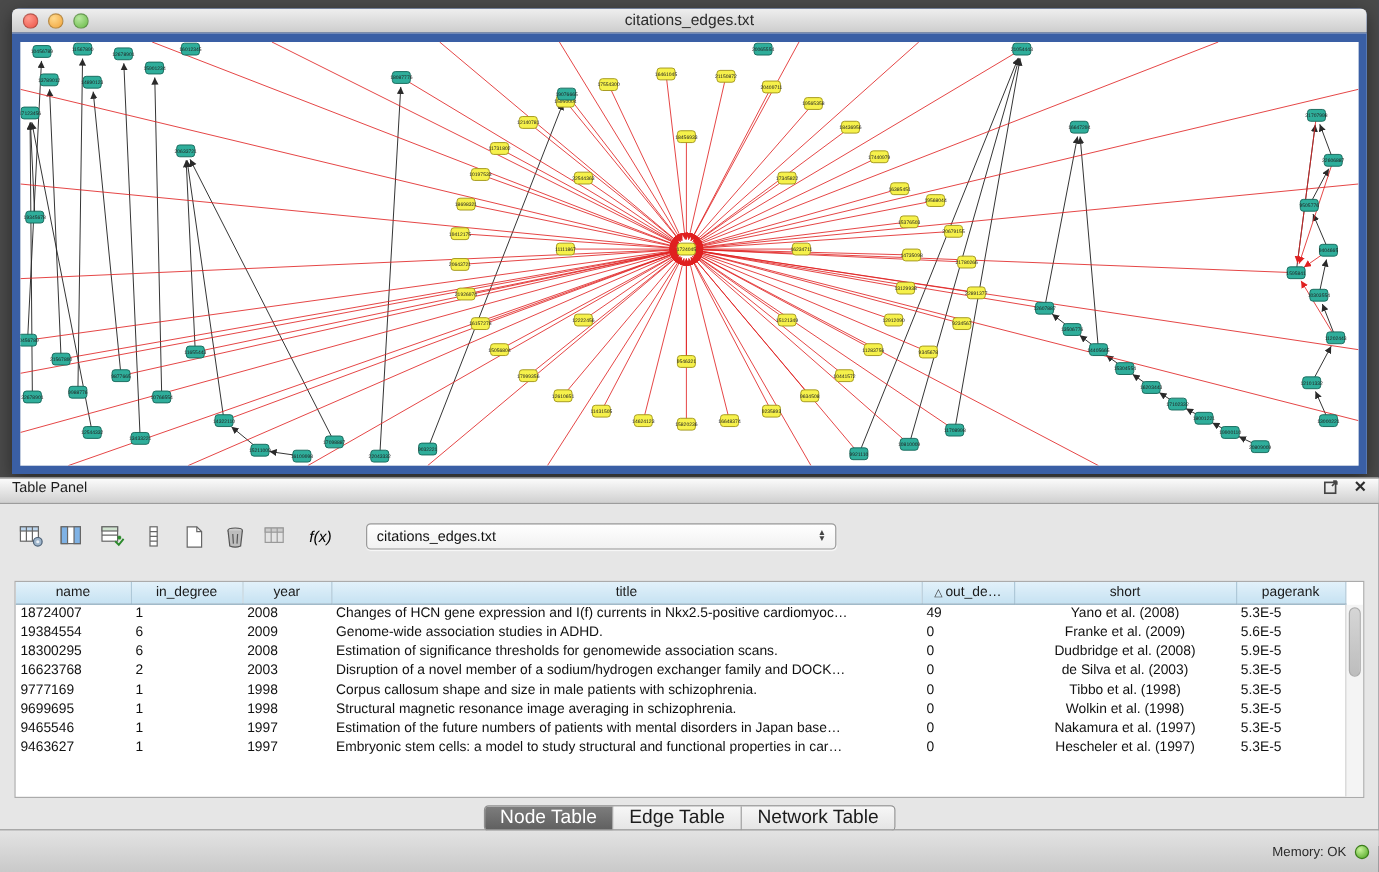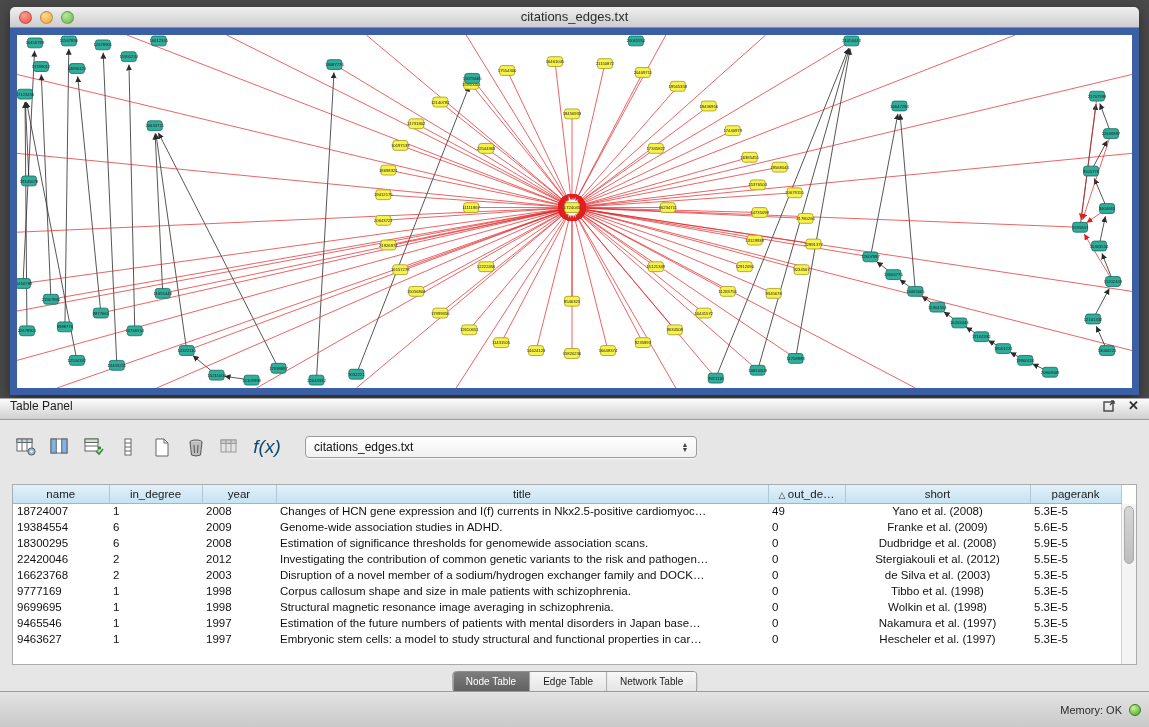--- a/index.html
+++ b/index.html
@@ -28,21 +28,21 @@
   .panel-header { height:22px; background:linear-gradient(#fbfbfb,#d0d0d0); border-top:1px solid #a8a8a8;
     border-bottom:1px solid #9c9c9c; display:flex; align-items:flex-start; padding:0 10px; font-size:12px; color:#1d1d1d; }
   .panel-controls { margin-left:auto; display:flex; align-items:center; gap:12px; }
   .float-ic { width:13px; height:13px; position:relative; }
   .float-ic svg { display:block; }
   .close-ic { font-size:13px; font-weight:bold; color:#2e2e2e; line-height:13px; cursor:default; }
 
   .toolbar { position:absolute; left:12px; top:32px; height:34px; display:flex; align-items:center; gap:7px; }
   .tool-btn { width:27px; height:27px; display:flex; align-items:center; justify-content:center; border-radius:4px; }
   .tool-btn svg { display:block; }
-  .fx-btn { font-size:19px; font-style:italic; color:#0c4a6e; width:34px; }
+  .fx-btn { font-size:13px; font-style:italic; color:#000000; width:34px; }
   .combo { margin-left:14px; width:392px; height:22px; background:linear-gradient(#ffffff,#f1f1f1);
     border:1px solid #9b9b9b; border-radius:4px; display:flex; align-items:center; padding:0 4px 0 8px;
     font-size:12px; color:#111; box-shadow:0 1px 1px rgba(255,255,255,.8); }
   .combo-label { flex:1; }
   .combo-arrows { width:14px; display:flex; flex-direction:column; align-items:center; line-height:5px;
     font-size:7px; color:#444; }
 
   .table-wrap { position:absolute; left:12px; right:12px; top:86px; height:181px; background:#fff;
     border:1px solid #ababab; overflow:hidden; }
   table { border-collapse:collapse; table-layout:fixed; }
@@ -53,21 +53,21 @@
   td.c { text-align:center; }
   .sort { font-size:9px; color:#333; }
   .vscroll { position:absolute; right:0; top:19px; bottom:0; width:15px; background:#f4f4f4;
     border-left:1px solid #d4d4d4; }
   .vthumb { position:absolute; left:2px; top:2px; width:10px; height:58px; border-radius:5px;
     background:linear-gradient(#d6d6d6,#bdbdbd); border:1px solid #aaa; }
 
   .tabs { position:absolute; left:50%; top:273px; transform:translateX(-50%); display:flex;
     border:1px solid #8f8f8f; border-radius:4px; overflow:hidden; background:#f0f0f0;
     box-shadow:0 1px 0 rgba(255,255,255,.6); }
-  .tab { padding:2px 13px; font-size:10px; line-height:16px; color:#1c1c1c;
+  .tab { padding:2px 13px; font-size:16px; line-height:16px; color:#1c1c1c;
     border-right:1px solid #9a9a9a; background:linear-gradient(#f7f7f7,#e4e4e4); }
   .tab:last-child { border-right:none; }
   .tab.active { background:linear-gradient(#7d7d7d,#5f5f5f); color:#fff; }
 
   
   .statusbar { position:absolute; left:0; bottom:0; width:1149px; height:36px;
     background:linear-gradient(#e3e3e3,#c9c9c9); border-top:1px solid #9a9a9a;
     display:flex; align-items:center; justify-content:flex-end; padding-right:8px;
     font-size:11px; color:#2a2a2a; }
   .mem-dot { width:12px; height:12px; border-radius:50%; margin-left:7px;
@@ -744,29 +744,20 @@
             <tr>
               <td>18300295</td>
               <td>6</td>
               <td>2008</td>
               <td>Estimation of significance thresholds for genomewide association scans.</td>
               <td>0</td>
               <td class="c">Dudbridge et al. (2008)</td>
               <td>5.9E-5</td>
             </tr>
             <tr>
-              <td>22420046</td>
-              <td>2</td>
-              <td>2012</td>
-              <td>Investigating the contribution of common genetic variants to the risk and pathogen…</td>
-              <td>0</td>
-              <td class="c">Stergiakouli et al. (2012)</td>
-              <td>5.5E-5</td>
-            </tr>
-            <tr>
               <td>16623768</td>
               <td>2</td>
               <td>2003</td>
               <td>Disruption of a novel member of a sodium/hydrogen exchanger family and DOCK…</td>
               <td>0</td>
               <td class="c">de Silva et al. (2003)</td>
               <td>5.3E-5</td>
             </tr>
             <tr>
               <td>9777169</td>

